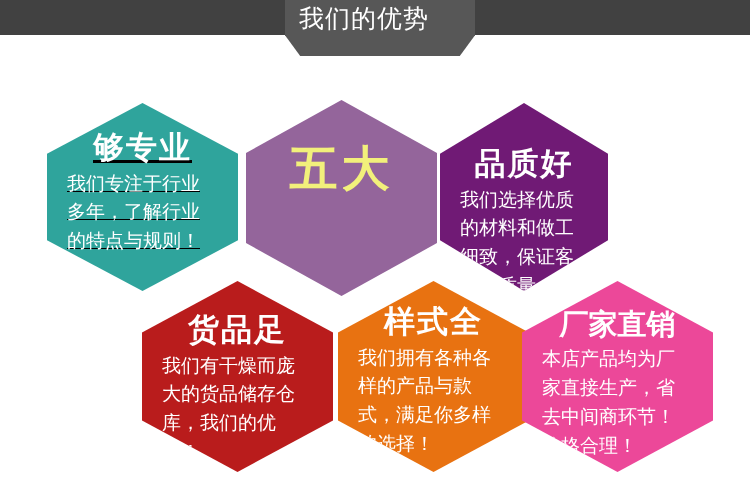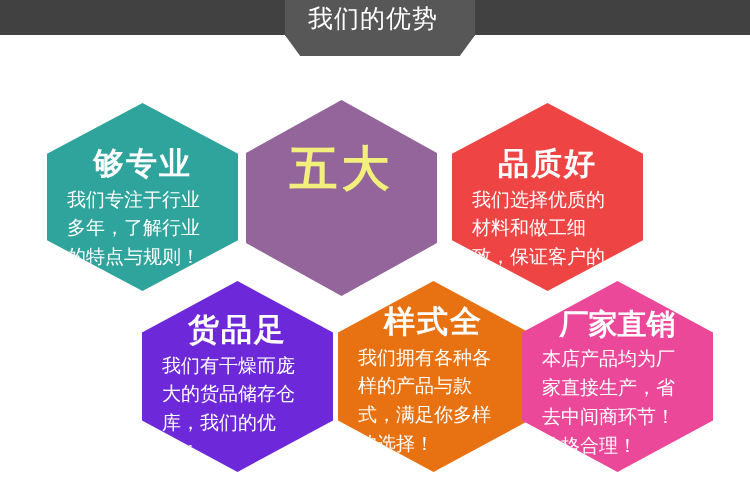--- a/index.html
+++ b/index.html
@@ -33,21 +33,21 @@
     left: 285px;
     top: 0;
     width: 190px;
     height: 56px;
     background: #575757;
     -webkit-clip-path: polygon(0 0, 100% 0, 100% 63%, 92% 100%, 8% 100%, 0 63%);
     clip-path: polygon(0 0, 100% 0, 100% 63%, 92% 100%, 8% 100%, 0 63%);
   }
   .header-title {
     position: absolute;
-    left: 285px;
+    left: 276px;
     top: 0;
     width: 176px;
     height: 38px;
     line-height: 38px;
     text-align: center;
     color: #ffffff;
     font-size: 25px;
     letter-spacing: 1px;
     white-space: nowrap;
   }
@@ -96,40 +96,40 @@
 </head>
 <body>
 
 <div id="canvas">
 
   <div class="header-band"></div>
   <div class="header-tab-shape"></div>
   <div class="header-title">我们的优势</div>
 
   <div class="hex" style="left:47px; top:103px; width:191px; height:188px; background:#2FA49C;">
-    <div class="hex-inner" style="top:44px;">
+    <div class="hex-inner" style="top:28px;text-decoration:underline;">
       <div class="hex-title">够专业</div>
       <div class="hex-body">我们专注于行业多年，了解行业的特点与规则！</div>
     </div>
   </div>
 
   <div class="hex hex-center" style="left:246px; top:100px; width:191px; height:196px; background:#94659B;">
     <div class="hex-inner" style="top:42px;">
       <div class="hex-title-big">五大</div>
     </div>
   </div>
 
-  <div class="hex" style="left:452px; top:103px; width:191px; height:188px; background:#ef4444;">
+  <div class="hex" style="left:440px; top:103px; width:168px; height:188px; background:#701a75;">
     <div class="hex-inner" style="top:44px;">
       <div class="hex-title">品质好</div>
       <div class="hex-body">我们选择优质的材料和做工细致，保证客户的质量！</div>
     </div>
   </div>
 
-  <div class="hex" style="left:142px; top:281px; width:191px; height:191px; background:#6d28d9;">
+  <div class="hex" style="left:142px; top:281px; width:191px; height:191px; background:#b91c1c;">
     <div class="hex-inner" style="top:32px;">
       <div class="hex-title">货品足</div>
       <div class="hex-body">我们有干燥而庞大的货品储存仓库，我们的优势！</div>
     </div>
   </div>
 
   <div class="hex" style="left:338px; top:281px; width:191px; height:191px; background:#E87211;">
     <div class="hex-inner" style="top:24px;">
       <div class="hex-title">样式全</div>
       <div class="hex-body">我们拥有各种各样的产品与款式，满足你多样的选择！</div>

